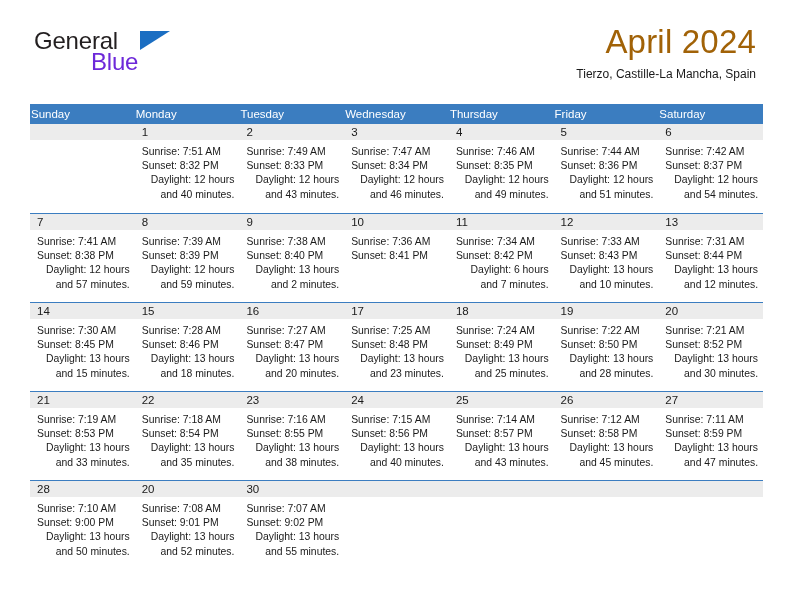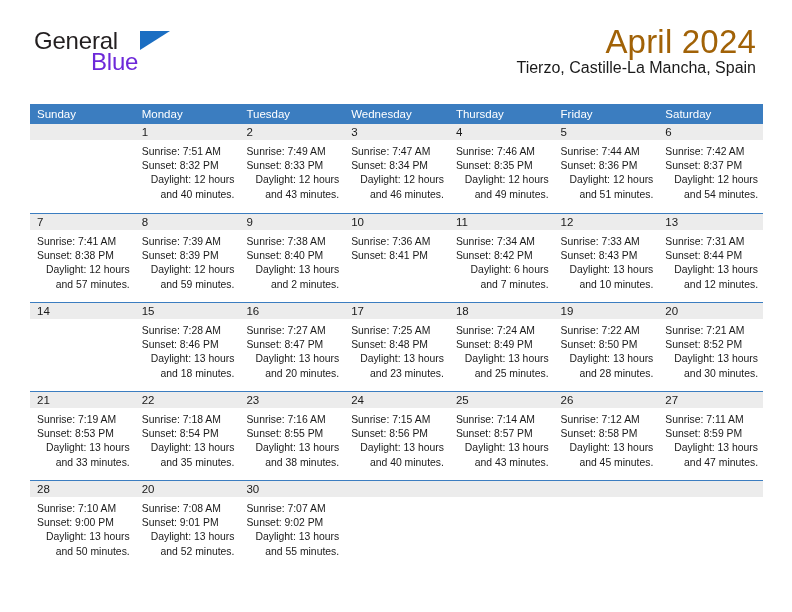--- a/index.html
+++ b/index.html
@@ -66,44 +66,45 @@
     text-align: right;
   }
   .cal-title {
     font-size: 33px;
     color: #a16207;
     font-weight: normal;
     line-height: 32px;
     letter-spacing: 0.2px;
   }
   .cal-subtitle {
-    font-size: 16px;
+    font-size: 12px;
     color: #1a1a1a;
     line-height: 20px;
+    margin-top: 6px;
   }
 
   
   .calendar {
     position: absolute;
     left: 30px;
     top: 104px;
     width: 733px;
   }
 
   .weekdays {
     display: flex;
     background: #3b7dc0;
     height: 20px;
   }
   .weekday {
     flex: 1 1 0;
     color: #ffffff;
     font-size: 11.5px;
     line-height: 20px;
-    padding-left: 7px;
+    padding-left: 1px;
     white-space: nowrap;
   }
 
   .week {
     display: flex;
     border-top: 1px solid #3b7dc0;
     height: 89px;
   }
   .week:first-of-type { border-top: none; }
 
@@ -305,20 +306,25 @@
               <div>Sunset: 8:44 PM</div>
               <div class="daylight">Daylight: 13 hours and 12 minutes.</div>
             </div>
           </div>
         </div>
         <div class="week">
           <div class="daycell">
             <div class="daynum-band">
               <div class="daynum">14</div>
             </div>
+            <div class="dayinfo">
+              <div>Sunrise: 7:30 AM</div>
+              <div>Sunset: 8:45 PM</div>
+              <div class="daylight">Daylight: 13 hours and 15 minutes.</div>
+            </div>
           </div>
           <div class="daycell">
             <div class="daynum-band">
               <div class="daynum">15</div>
             </div>
             <div class="dayinfo">
               <div>Sunrise: 7:28 AM</div>
               <div>Sunset: 8:46 PM</div>
               <div class="daylight">Daylight: 13 hours and 18 minutes.</div>
             </div>

